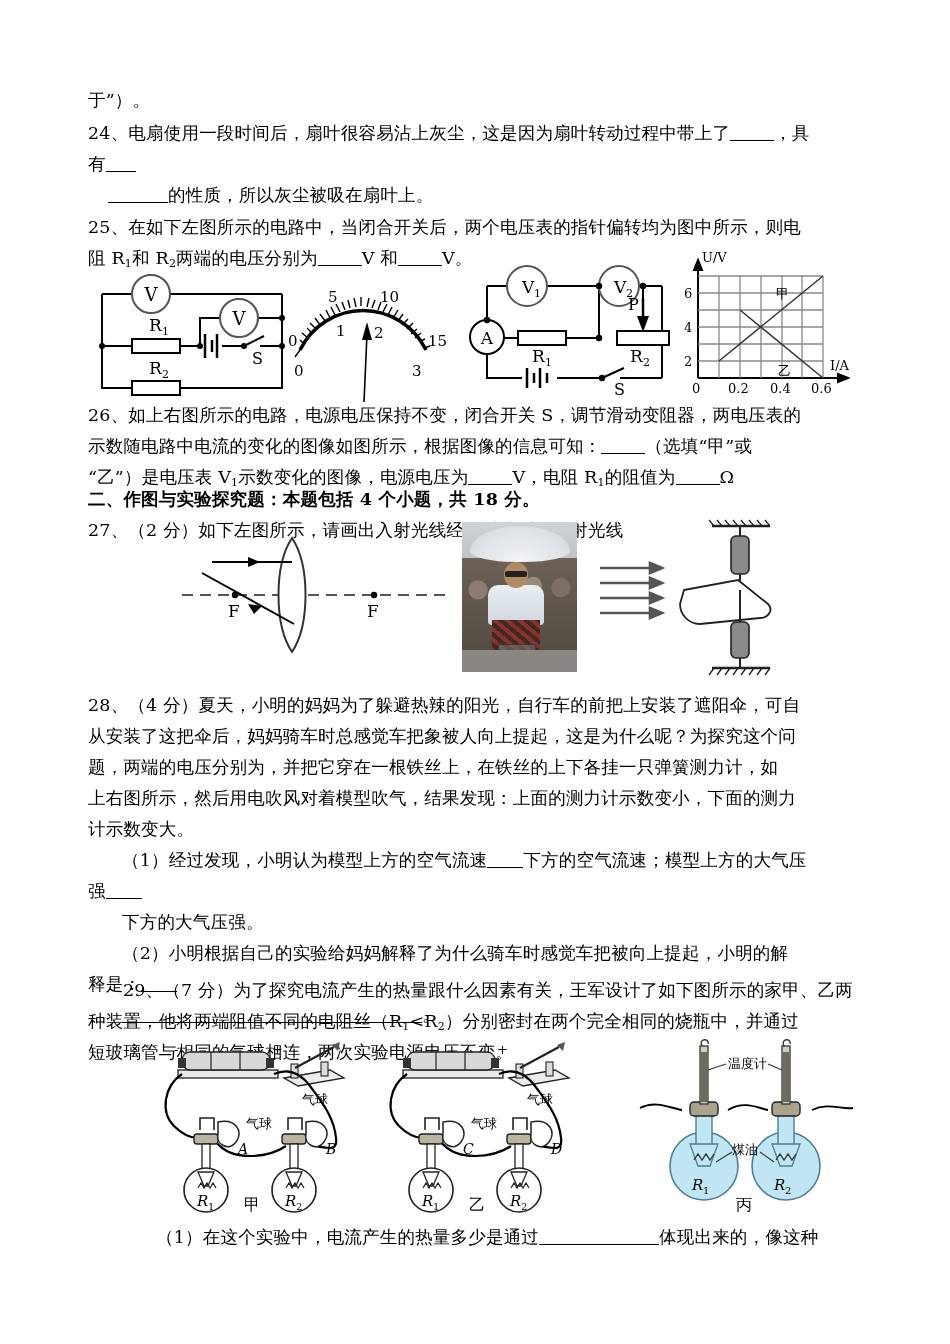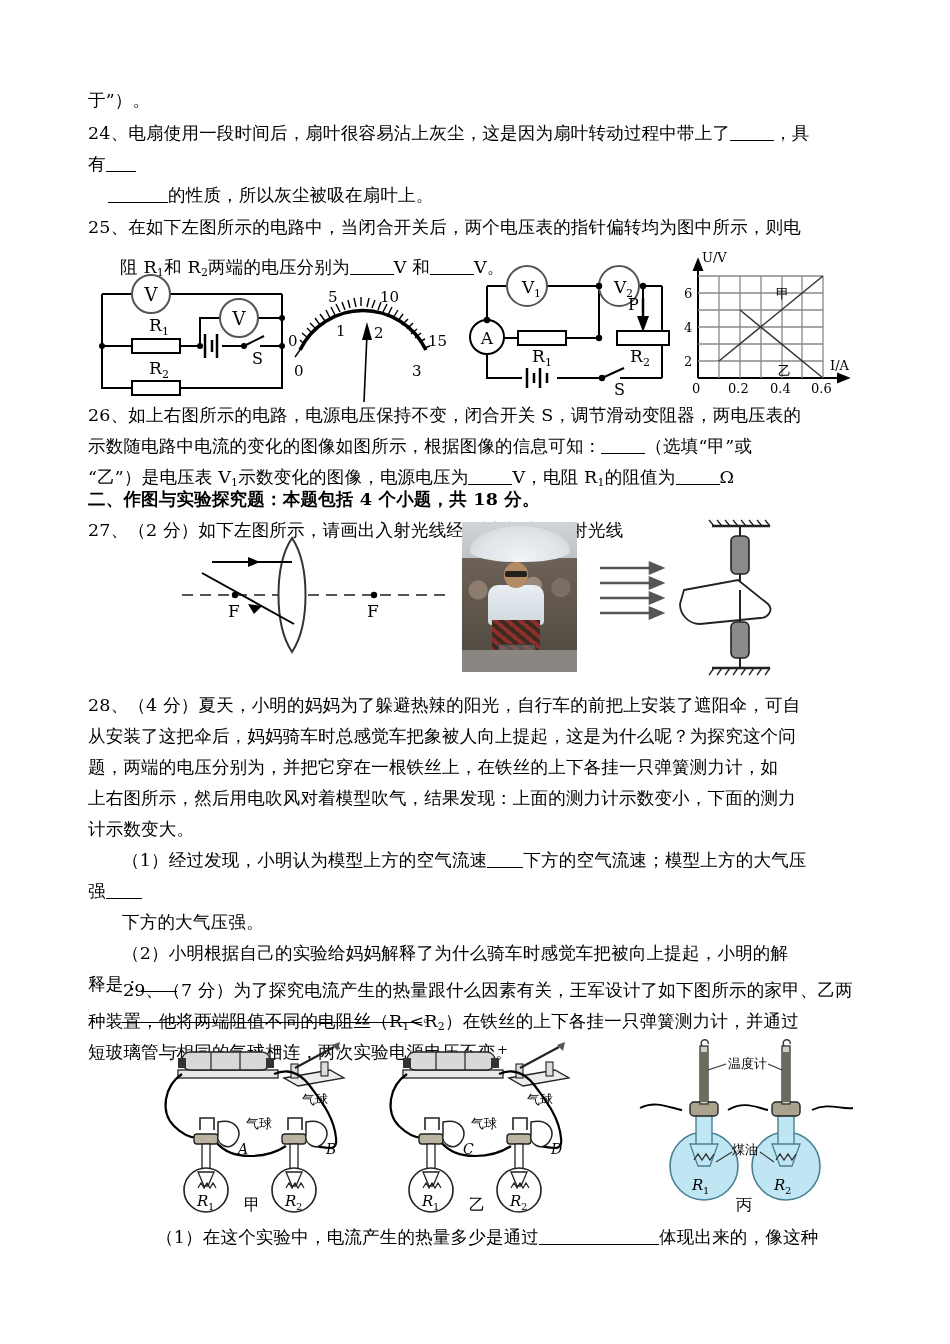--- a/index.html
+++ b/index.html
@@ -50,21 +50,21 @@
 
 <div class="page">
 
   <div class="tx" style="left:88px;top:85px;">于”）。</div>
 
   <div class="tx" style="left:88px;top:118px;width:790px;"><span>24、电扇使用一段时间后，扇叶很容易沾上灰尘，这是因为扇叶转动过程中带上了</span><span class="ul u44"></span><span>，具</span></div>
   <div class="tx" style="left:88px;top:149px;"><span>有</span><span class="ul u30"></span></div>
   <div class="tx" style="left:108px;top:180px;"><span class="ul u60"></span><span>的性质，所以灰尘被吸在扇叶上。</span></div>
 
   <div class="tx" style="left:88px;top:212px;width:800px;">25、在如下左图所示的电路中，当闭合开关后，两个电压表的指针偏转均为图中所示，则电</div>
-  <div class="tx" style="left:88px;top:252px;margin-left:32px;"><span>阻 R</span><sub>1</sub><span>和 R</span><sub>2</sub><span>两端的电压分别为</span><span class="ul u44"></span><span>V 和</span><span class="ul u44"></span><span>V。</span></div>
+  <div class="tx" style="left:88px;top:243px;"><span>阻 R</span><sub>1</sub><span>和 R</span><sub>2</sub><span>两端的电压分别为</span><span class="ul u44"></span><span>V 和</span><span class="ul u44"></span><span>V。</span></div>
 
   <div class="tx" style="left:88px;top:400px;width:800px;">26、如上右图所示的电路，电源电压保持不变，闭合开关 S，调节滑动变阻器，两电压表的</div>
   <div class="tx" style="left:88px;top:431px;"><span>示数随电路中电流的变化的图像如图所示，根据图像的信息可知：</span><span class="ul u44"></span><span>（选填“甲”或</span></div>
   <div class="tx" style="left:88px;top:462px;"><span>“乙”）是电压表 V</span><sub>1</sub><span>示数变化的图像，电源电压为</span><span class="ul u44"></span><span>V，电阻 R</span><sub>1</sub><span>的阻值为</span><span class="ul u44"></span><span>Ω</span></div>
 
   <div class="tx bold" style="left:88px;top:484px;">二、作图与实验探究题：本题包括 4 个小题，共 18 分。</div>
   <div class="tx" style="left:88px;top:515px;">27、（2 分）如下左图所示，请画出入射光线经凸透镜后的折射光线</div>
 
   <div class="tx" style="left:88px;top:690px;width:800px;">28、（4 分）夏天，小明的妈妈为了躲避热辣的阳光，自行车的前把上安装了遮阳伞，可自</div>
   <div class="tx" style="left:88px;top:721px;width:800px;">从安装了这把伞后，妈妈骑车时总感觉车把象被人向上提起，这是为什么呢？为探究这个问</div>
@@ -73,21 +73,21 @@
   <div class="tx" style="left:88px;top:814px;">计示数变大。</div>
 
   <div class="tx" style="left:122px;top:845px;"><span>（1）经过发现，小明认为模型上方的空气流速</span><span class="ul u36"></span><span>下方的空气流速；模型上方的大气压</span></div>
   <div class="tx" style="left:88px;top:876px;"><span>强</span><span class="ul u36"></span></div>
   <div class="tx" style="left:122px;top:907px;">下方的大气压强。</div>
   <div class="tx" style="left:122px;top:938px;">（2）小明根据自己的实验给妈妈解释了为什么骑车时感觉车把被向上提起，小明的解</div>
   <div class="tx" style="left:88px;top:969px;"><span>释是：</span><span class="ul u36"></span></div>
   <div class="tx" style="left:122px;top:1000px;"><span class="ul u300"></span><span>。</span></div>
 
   <div class="tx" style="left:88px;top:975px;width:800px;text-align:center;">29、（7 分）为了探究电流产生的热量跟什么因素有关，王军设计了如下图所示的家甲、乙两</div>
-  <div class="tx" style="left:88px;top:1006px;"><span>种装置，他将两端阻值不同的电阻丝（R</span><sub>1</sub><span>&lt;R</span><sub>2</sub><span>）在铁丝的上下各挂一只弹簧测力计，并通过</span></div>
+  <div class="tx" style="left:88px;top:1006px;"><span>种装置，他将两端阻值不同的电阻丝（R</span><sub>1</sub><span>&lt;R</span><sub>2</sub><span>）分别密封在两个完全相同的烧瓶中，并通过</span></div>
   <div class="tx" style="left:88px;top:1037px;">短玻璃管与相同的气球相连，两次实验电源电压不变。</div>
   <div class="tx" style="left:122px;top:1222px;margin-left:34px;"><span>（1）在这个实验中，电流产生的热量多少是通过</span><span class="ul u120"></span><span>体现出来的，像这种</span></div>
 
   <div class="fig" style="left:92px;top:258px;">
     <svg width="215" height="140" viewBox="0 0 215 140">
       <g fill="none" stroke="#000" stroke-width="2">
 
         <path d="M10,36 L40,36"></path>
           <path d="M78,36 L190,36"></path>
         <path d="M10,36 L10,88"></path>

